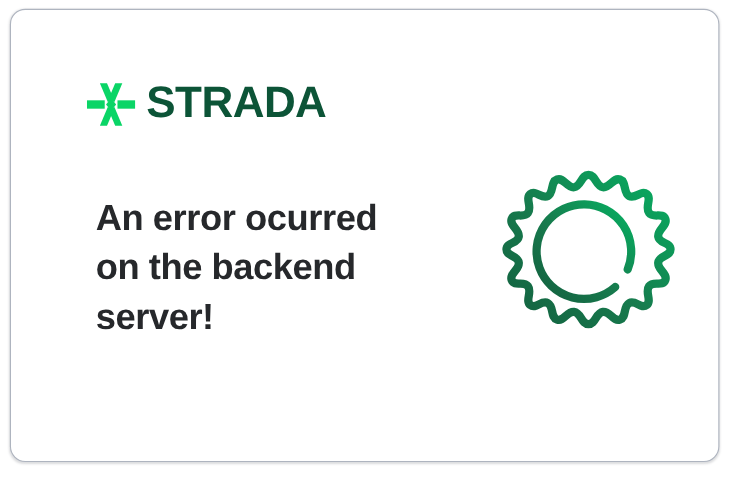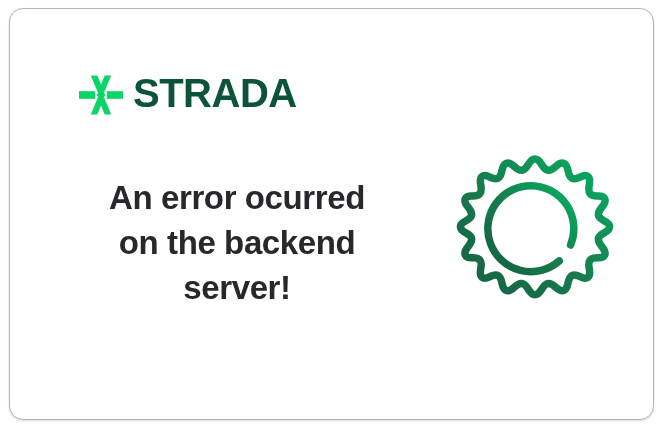--- a/index.html
+++ b/index.html
@@ -65,21 +65,20 @@
     left: 77px;
     top: 166px;
     width: 300px;
     margin: 0;
     font-size: 33px;
     line-height: 45px;
     font-weight: 700;
     letter-spacing: -0.4px;
     color: #26282b;
     font-family: "Liberation Sans", sans-serif;
-    text-align: center;
   }
 
   
   .gear-illustration {
     position: absolute;
     left: 445px;
     top: 140px;
     width: 160px;
     height: 160px;
     display: block;

